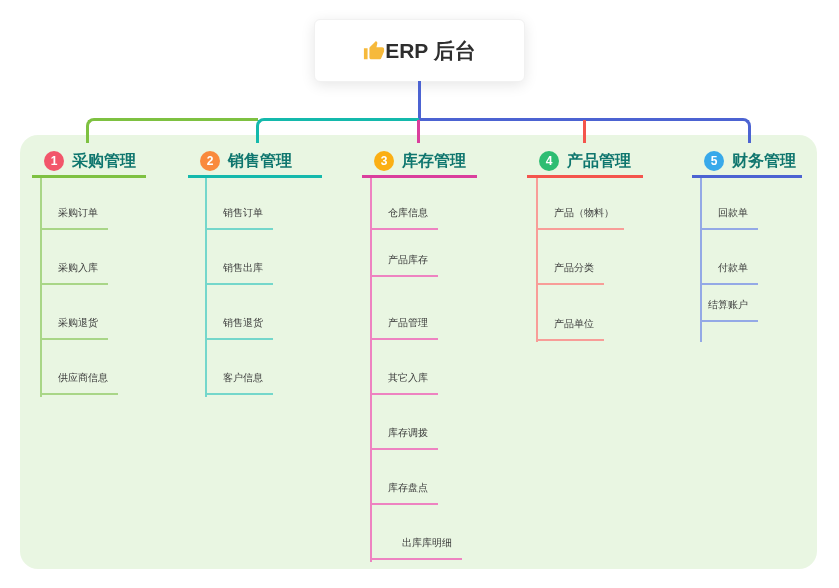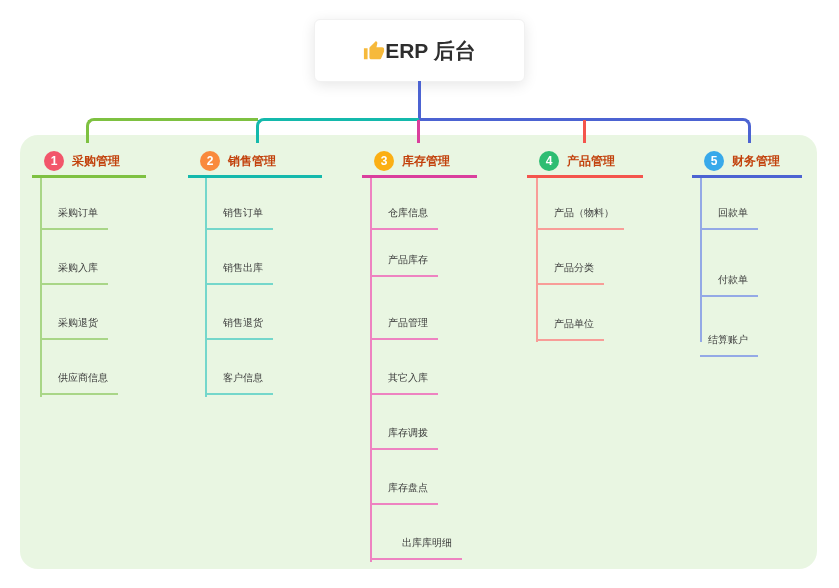--- a/index.html
+++ b/index.html
@@ -27,21 +27,21 @@
 
   
   .panel{position:absolute;left:20px;top:135px;width:797px;height:434px;border-radius:18px;
          background:var(--c,#e9f6e2);}
 
   
   .bhead{position:absolute;top:151px;display:flex;align-items:center;gap:8px;
     padding:0 10px 4px 12px;border-bottom:3px solid var(--c);box-sizing:border-box;cursor:pointer;}
   .badge{width:20px;height:20px;border-radius:50%;background:var(--bc);flex:0 0 20px;
     color:#ffffff;font-size:12px;font-weight:700;display:flex;align-items:center;justify-content:center;}
-  .btitle{font-size:12px;font-weight:600;color:#c2410c;white-space:nowrap;line-height:20px;}
+  .btitle{font-size:16px;font-weight:600;color:#0f766e;white-space:nowrap;line-height:20px;}
   .vline{position:absolute;top:178px;width:2px;background:var(--lc);}
   .kids{position:absolute;top:178px;width:150px;}
   .child{position:absolute;left:0;padding:0 10px 6px 18px;border-bottom:2px solid var(--lc);
     font-size:10px;line-height:19px;color:#3c3c3c;white-space:nowrap;cursor:pointer;}
 
   .b1 .bhead{left:32px;width:114px}  .b1 .vline{left:40px;height:219px}  .b1 .kids{left:40px}
   .b2 .bhead{left:188px;width:134px} .b2 .vline{left:205px;height:219px} .b2 .kids{left:205px}
   .b3 .bhead{left:362px;width:115px} .b3 .vline{left:370px;height:384px} .b3 .kids{left:370px}
   .b4 .bhead{left:527px;width:116px} .b4 .vline{left:536px;height:164px} .b4 .kids{left:536px}
   .b5 .bhead{left:692px;width:110px} .b5 .vline{left:700px;height:164px} .b5 .kids{left:700px}
@@ -127,18 +127,18 @@
   </div>
 
   <div class="branch b5" style="--c: #4c63d2; --lc: #94a9e6; --bc: #38a9ea;">
     <div class="bhead">
       <span class="badge">5</span>
       <span class="btitle">财务管理</span>
     </div>
     <div class="vline"></div>
     <div class="kids">
         <div class="child" style="top: 25px;">回款单</div>
-        <div class="child" style="top: 92px;">付款单</div>
-        <div class="child" style="top: 152px; padding-left: 8px;">结算账户</div>
+        <div class="child" style="top: 80px;">付款单</div>
+        <div class="child" style="top: 117px; padding-left: 8px;">结算账户</div>
       </div>
   </div>
 
 </div>
 
 </body></html>

